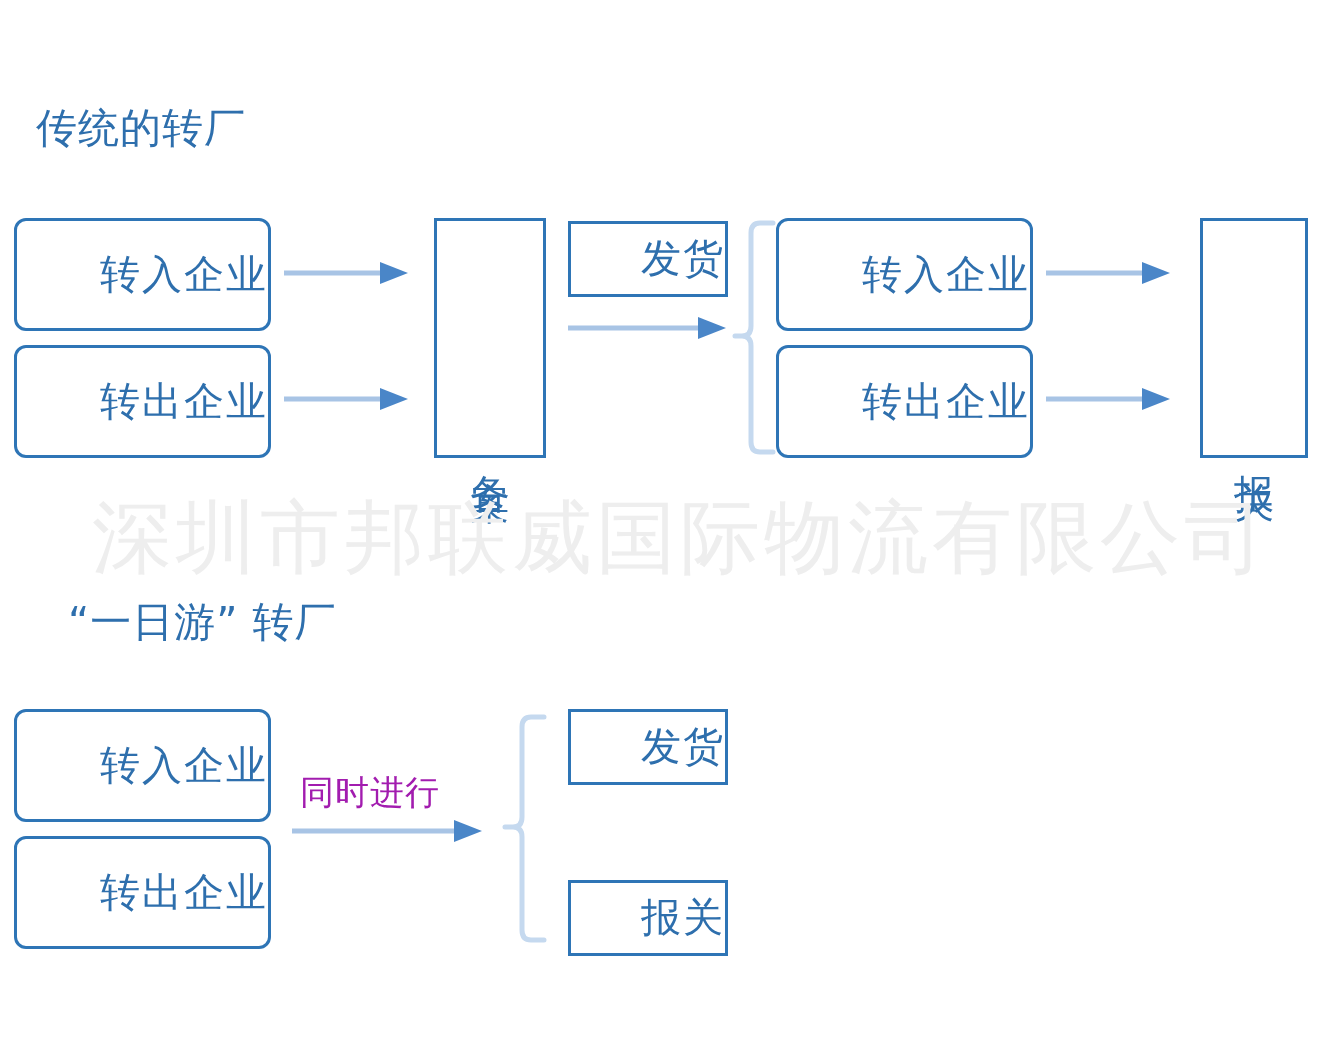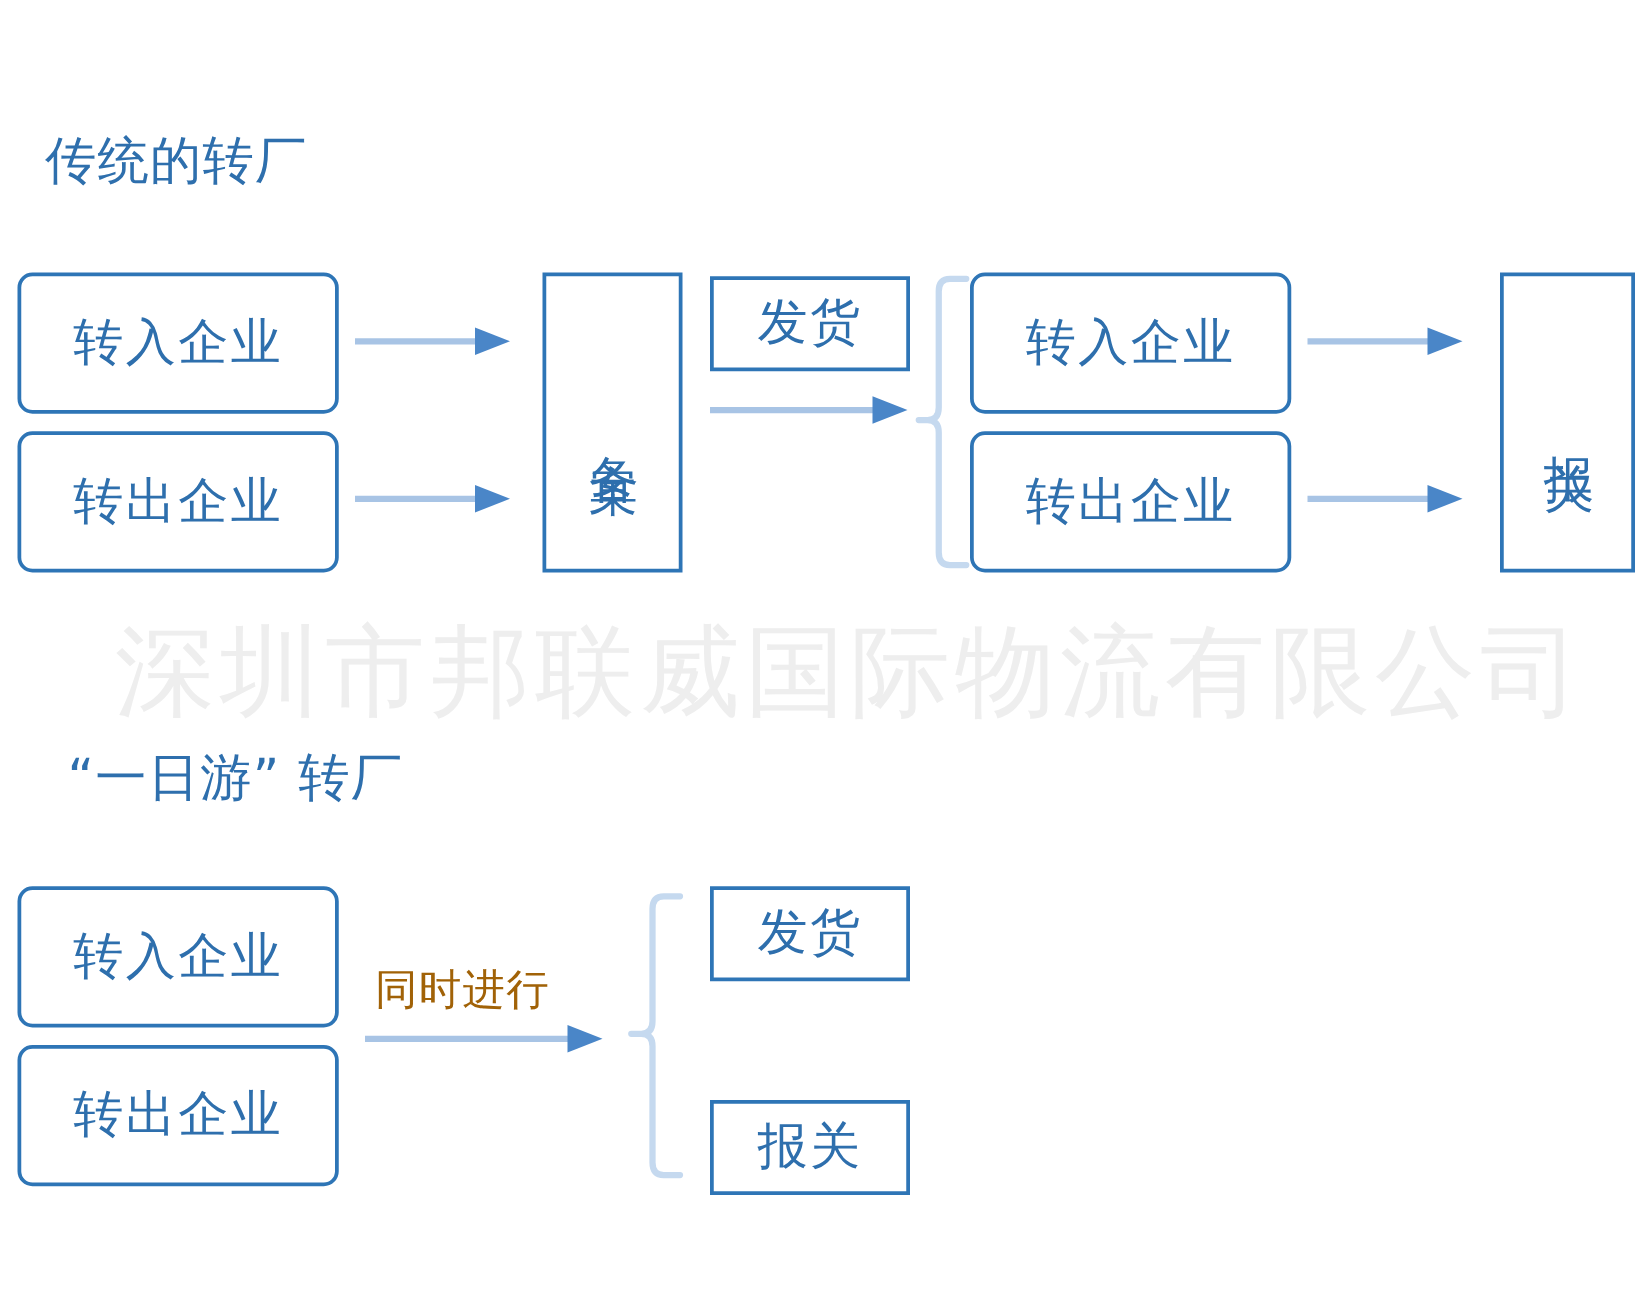--- a/index.html
+++ b/index.html
@@ -32,21 +32,21 @@
 
   
   .node {
     position: absolute;
     box-sizing: border-box;
     border: 3px solid #2e75b6;
     background: #ffffff;
     color: #2e6fad;
     display: flex;
     align-items: center;
-    justify-content: center;
+    justify-content: flex-end;
     font-size: 40px;
     line-height: 1.08;
     letter-spacing: 2px;
     white-space: nowrap;
   }
   .node.rounded { border-radius: 12px; }
   .node.sharp   { border-radius: 0; }
   .node.vertical {
     writing-mode: vertical-rl;
     text-orientation: upright;
@@ -62,21 +62,21 @@
   }
   .arrow svg { display: block; overflow: visible; }
 
   
   .bracket { position: absolute; }
   .bracket svg { display: block; overflow: visible; }
 
   
   .arrow-label {
     position: absolute;
-    color: #a16207;
+    color: #a21caf;
     font-size: 34px;
     line-height: 1;
     letter-spacing: 1px;
     white-space: nowrap;
   }
 
   
   .watermark {
     position: absolute;
     color: #eeeeee;
@@ -159,21 +159,21 @@
       <polygon points="96,2 124,13 96,24" fill="#4a86c8"></polygon>
     </svg>
   </div>
 
   <div class="node sharp vertical" style="left:1200px; top:218px; width:108px; height:240px;">
     <span>报关</span>
   </div>
 
   <div class="watermark" style="left:92px; top:498px;">深圳市邦联威国际物流有限公司</div>
 
-  <div class="section-title" style="left:34px; top:602px;">“一日游” 转厂</div>
+  <div class="section-title" style="left:48px; top:602px;">“一日游” 转厂</div>
 
   <div class="node rounded" style="left:14px; top:709px; width:257px; height:113px;">
     <span>转入企业</span>
   </div>
 
   <div class="node rounded" style="left:14px; top:836px; width:257px; height:113px;">
     <span>转出企业</span>
   </div>
 
   <div class="arrow-label" style="left:300px; top:775px;">同时进行</div>

